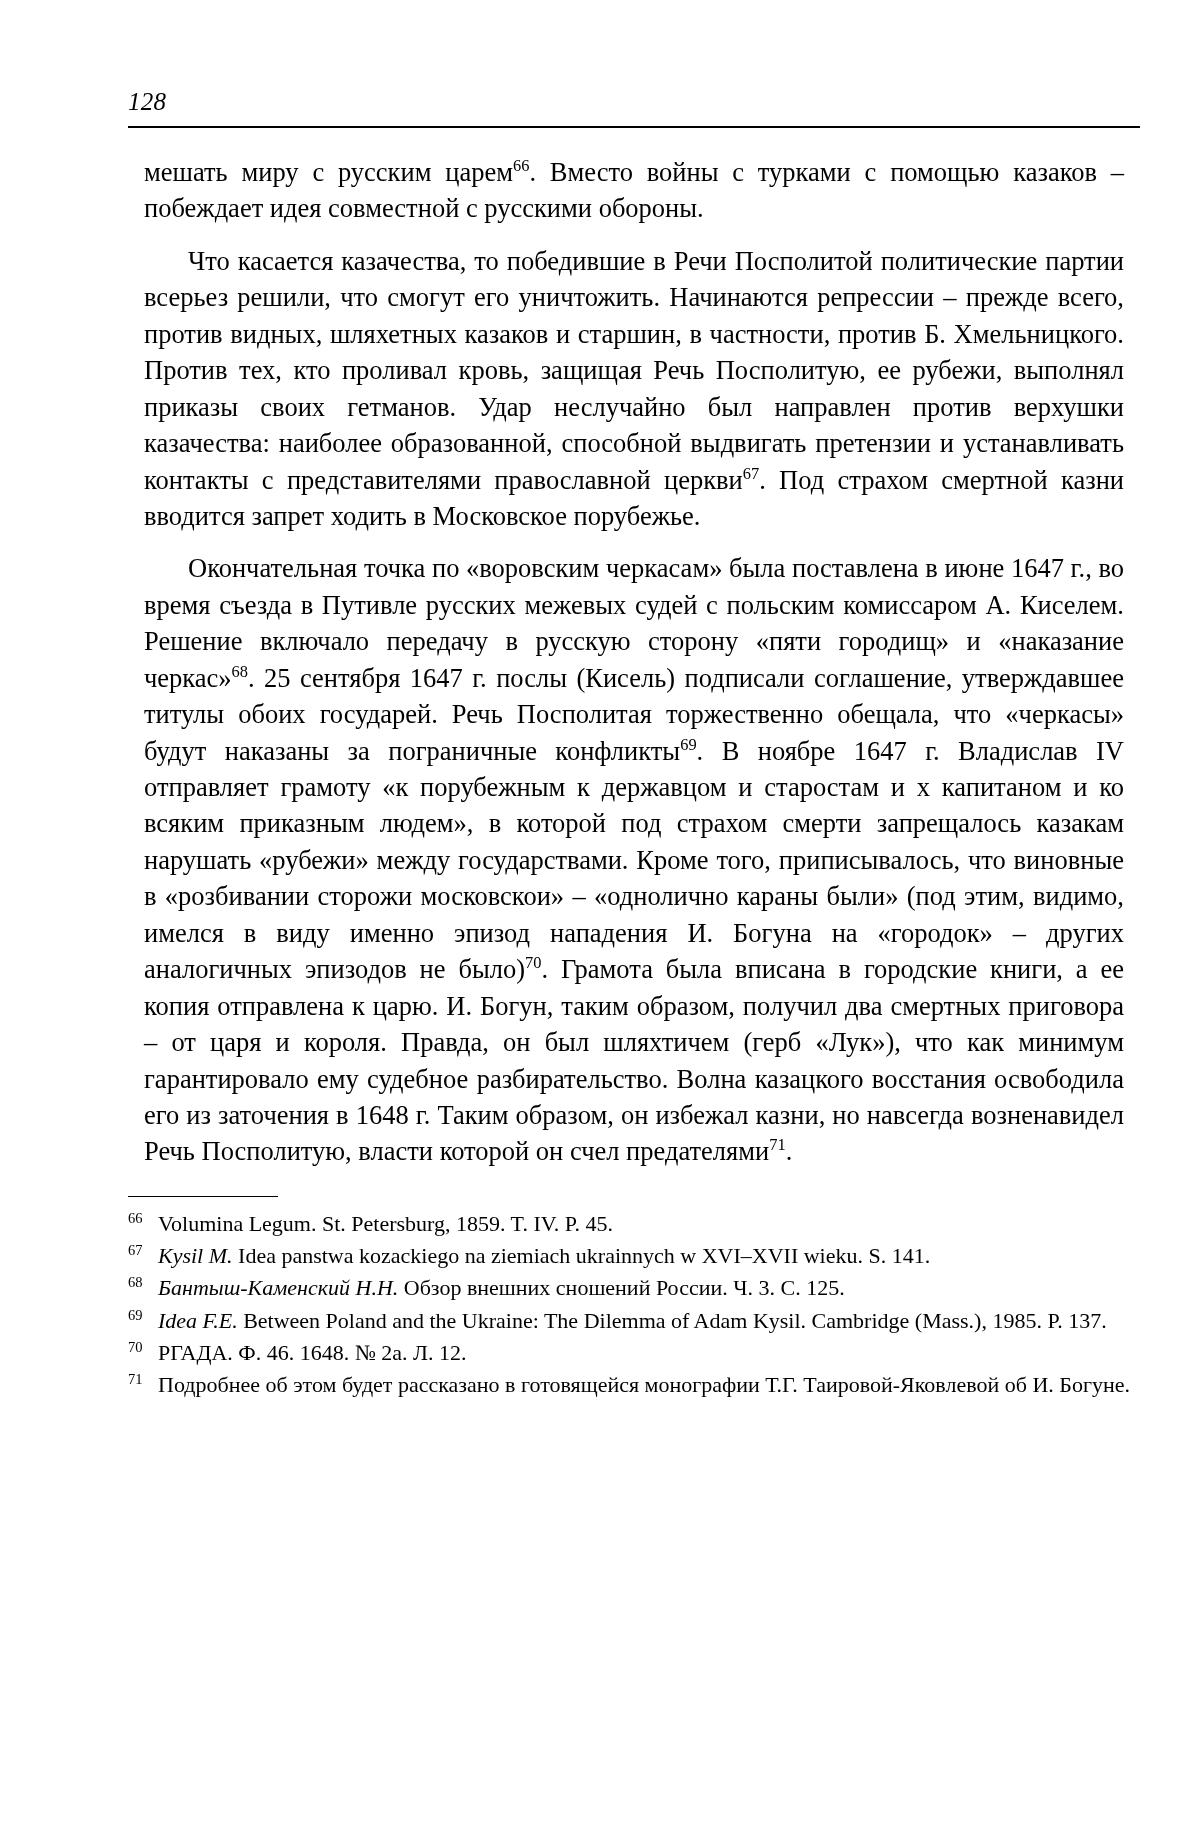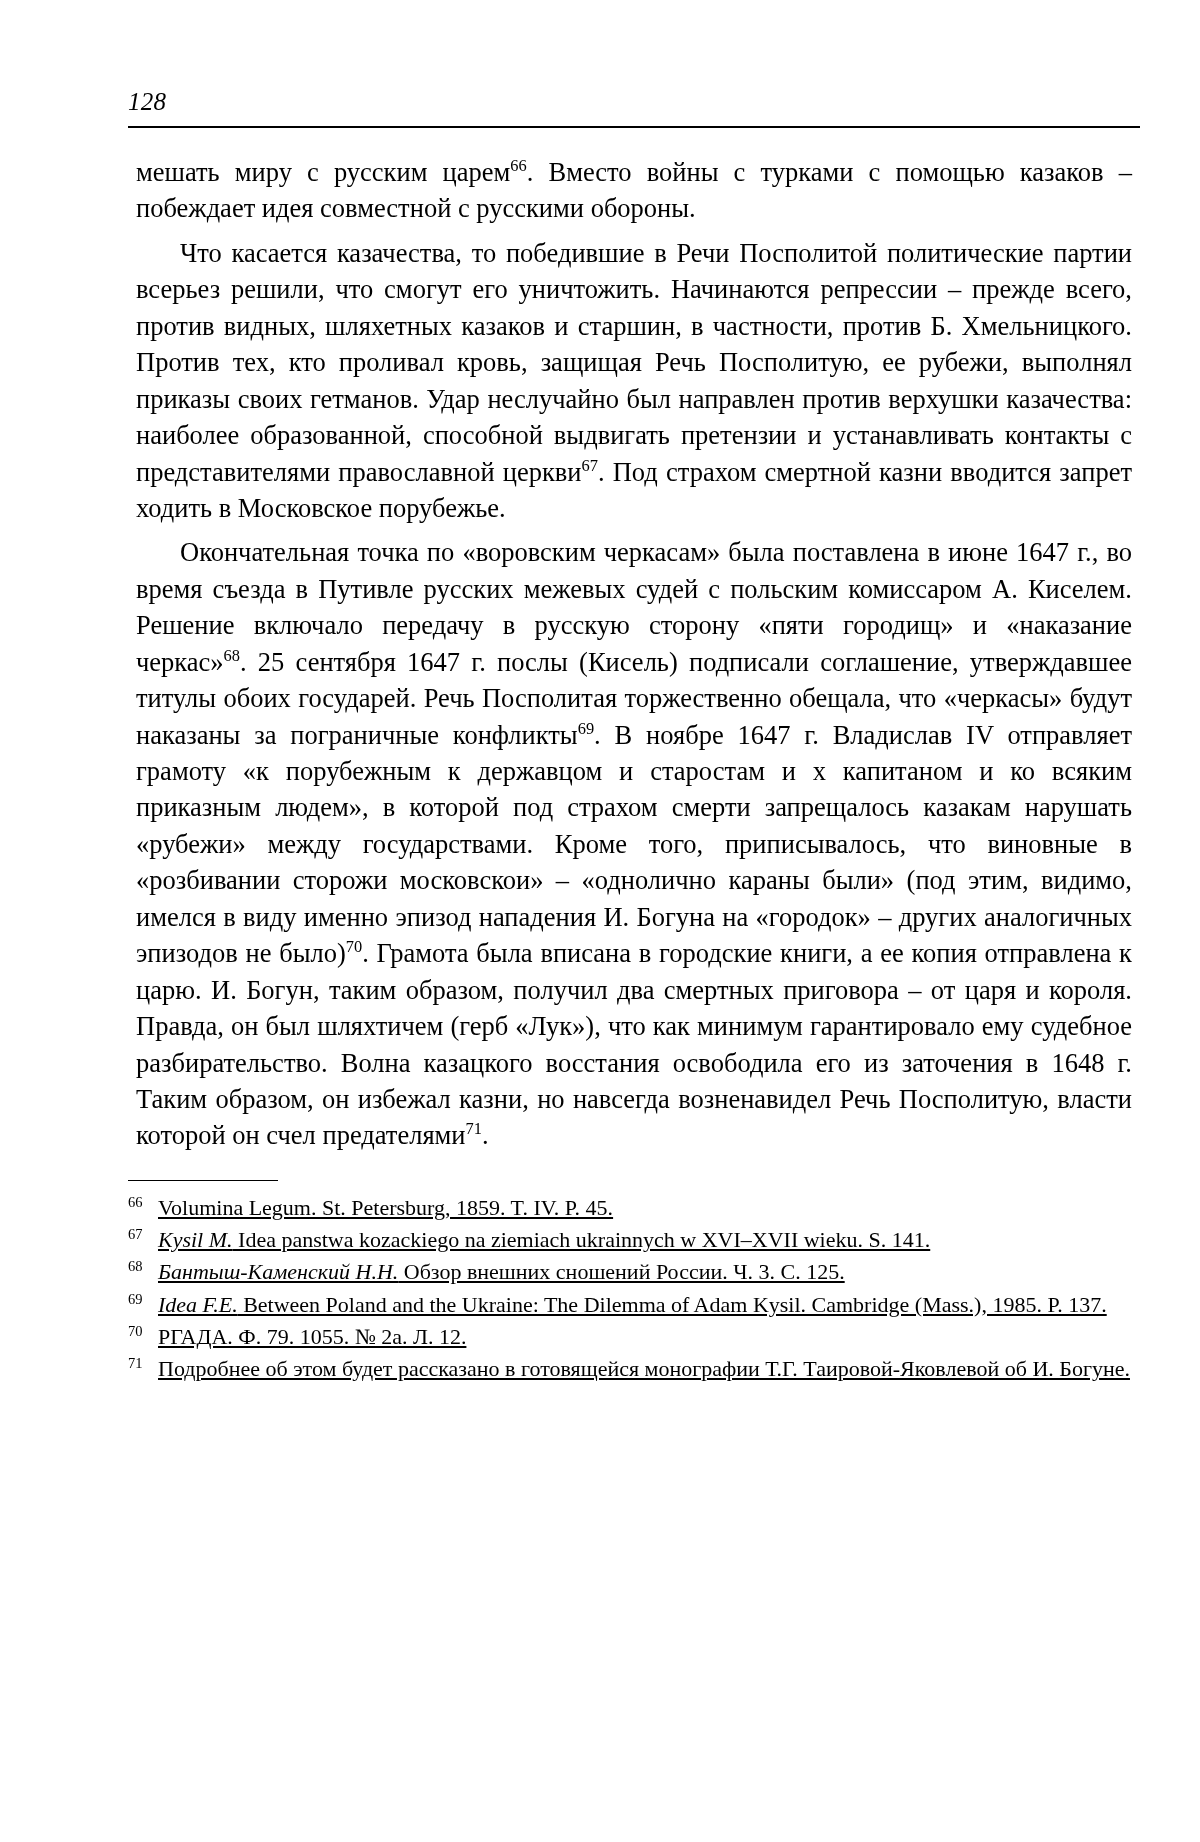--- a/index.html
+++ b/index.html
@@ -44,21 +44,21 @@
     margin: 0 0 26px 0;
   }
   .body-text {
     font-size: 26.5px;
     line-height: 1.375;
     text-align: justify;
     text-justify: inter-word;
     hyphens: manual;
   }
   .body-text p {
-    margin: 8px;
+    margin: 16px;
     text-indent: 44px;
   }
   .body-text p.noindent {
     text-indent: 0;
   }
   sup {
     font-size: 0.62em;
     line-height: 0;
     vertical-align: super;
   }
@@ -81,21 +81,20 @@
   .footnote .fn-num {
     flex: none;
     width: 30px;
     font-size: 14.5px;
     vertical-align: super;
     position: relative;
     top: -8px;
   }
   .footnote .fn-text {
     flex: 1 1 auto;
-    text-decoration: underline;
   }
   .it {
     font-style: italic;
   }
 </style>
 </head>
 <body>
 
 <div class="page">
 
@@ -124,21 +123,21 @@
       <div class="footnote">
         <span class="fn-num">68</span>
         <span class="fn-text"><span class="it">Бантыш-Каменский Н.Н.</span><span> Обзор внешних сношений России. Ч. 3. С. 125.</span></span>
       </div>
       <div class="footnote">
         <span class="fn-num">69</span>
         <span class="fn-text"><span class="it">Idea F.E.</span><span> Between Poland and the Ukraine: The Dilemma of Adam Kysil. Cambridge (Mass.), 1985. P. 137.</span></span>
       </div>
       <div class="footnote">
         <span class="fn-num">70</span>
-        <span class="fn-text"><span>РГАДА. Ф. 79. 1055. № 2а. Л. 12.</span></span>
+        <span class="fn-text"><span>РГАДА. Ф. 46. 1648. № 2а. Л. 12.</span></span>
       </div>
       <div class="footnote">
         <span class="fn-num">71</span>
         <span class="fn-text"><span>Подробнее об этом будет рассказано в готовящейся монографии Т.Г. Таировой-Яковлевой об И. Богуне.</span></span>
       </div>
     </div>
 
 </div>
 
 </body></html>

